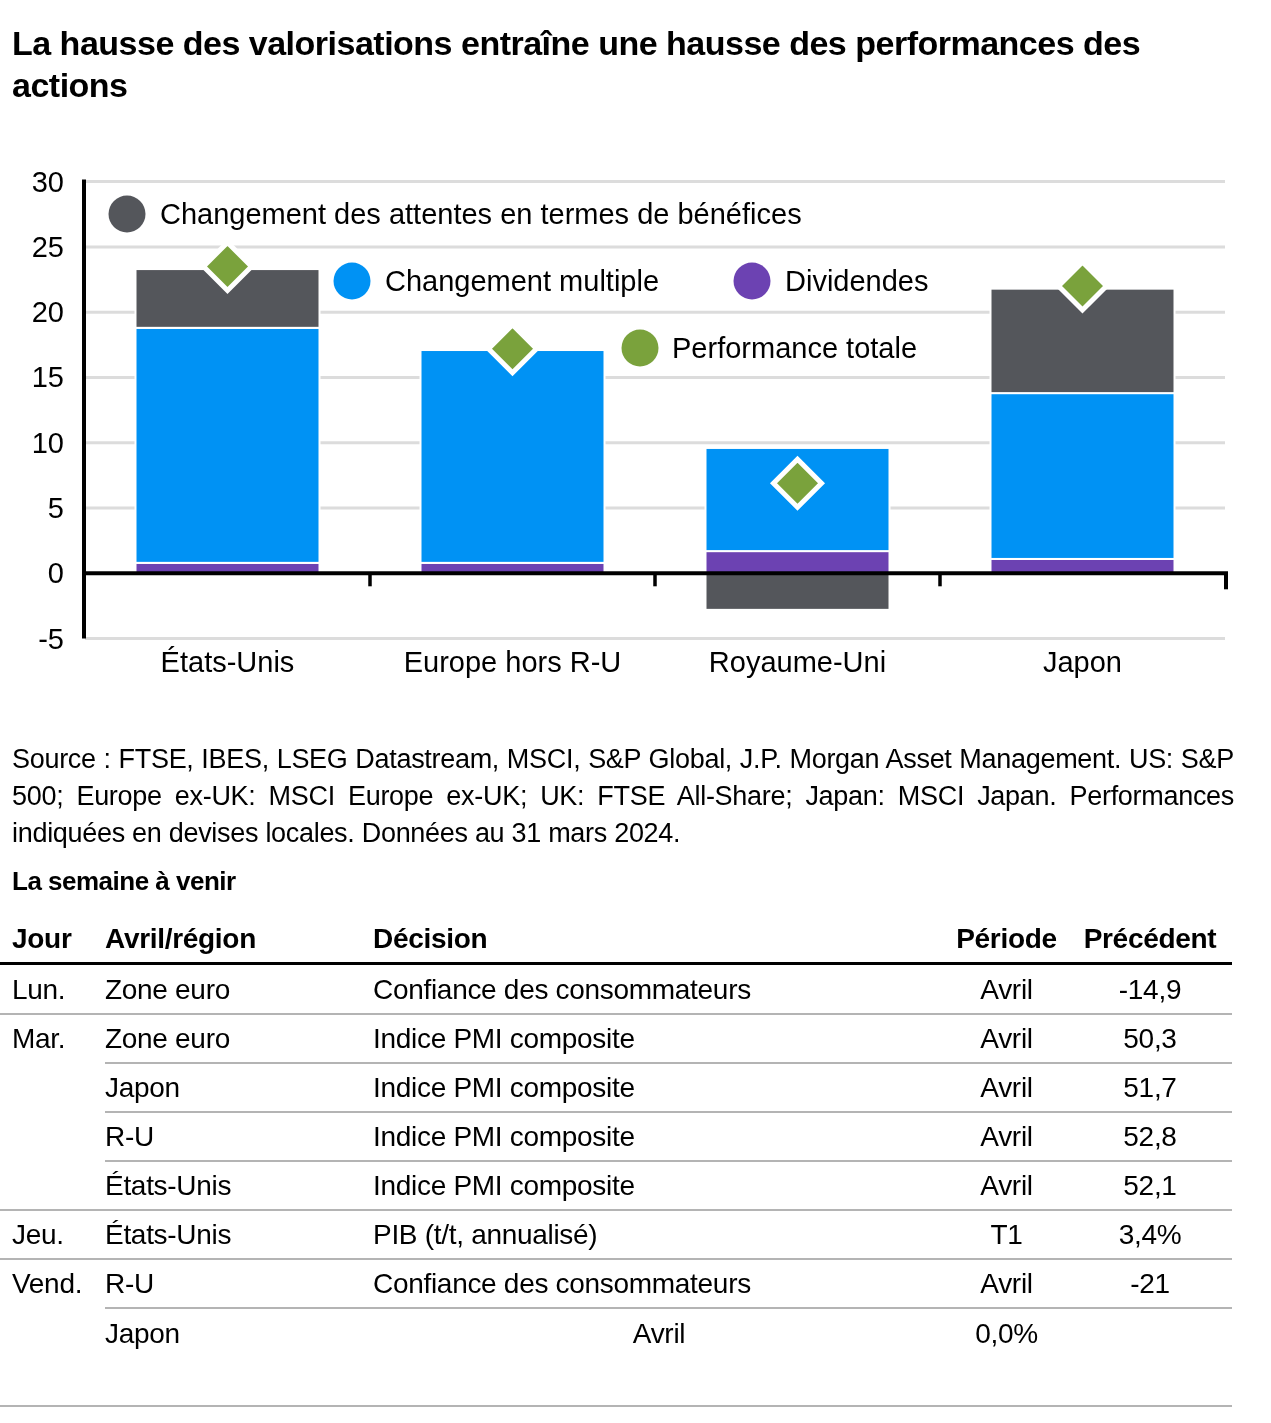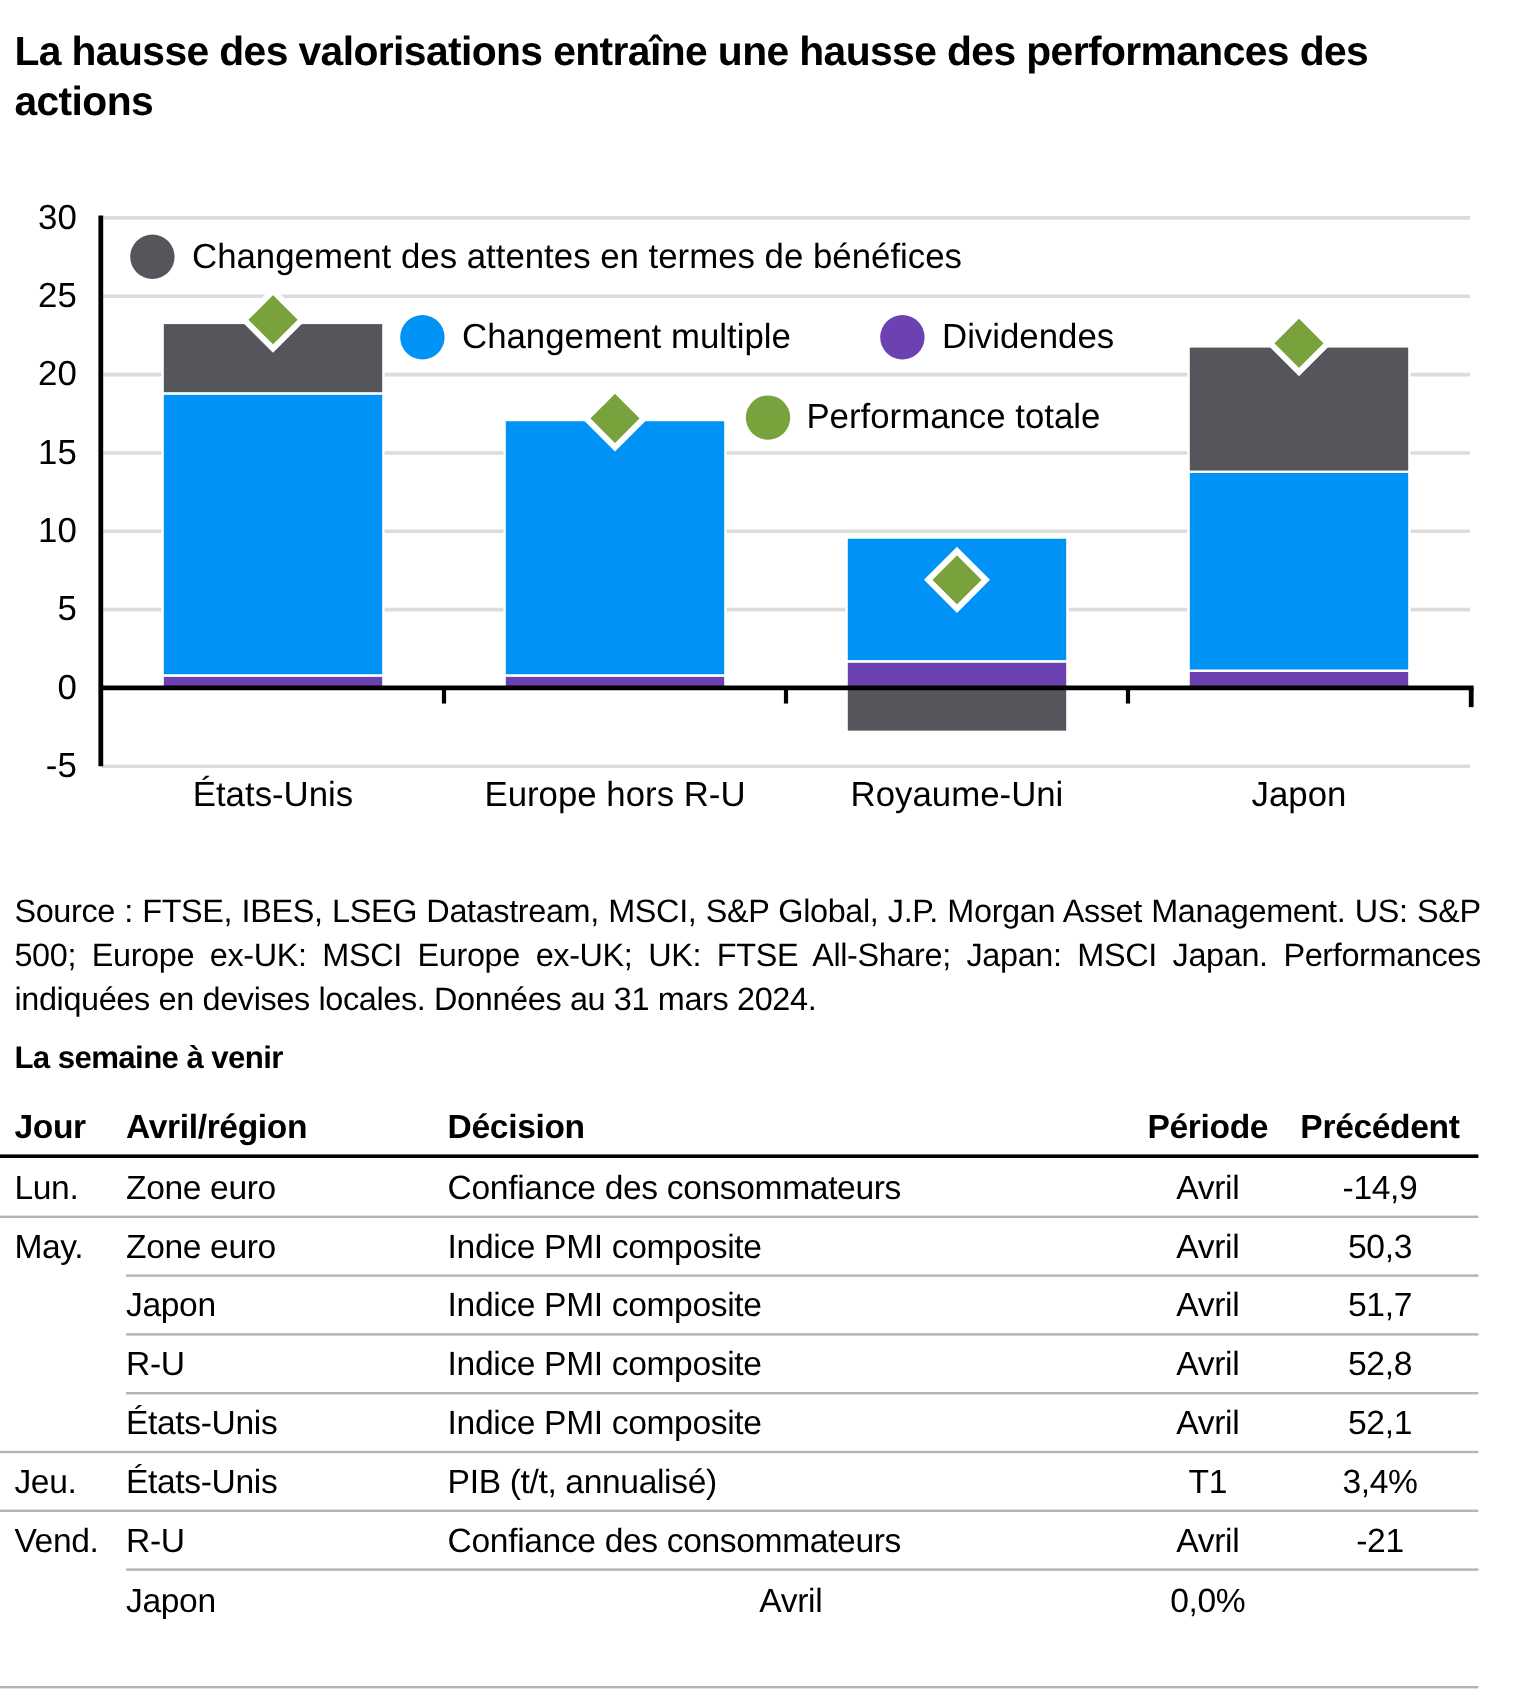--- a/index.html
+++ b/index.html
@@ -108,21 +108,21 @@
 
     <div class="trow sep-full">
       <div class="cell">Lun.</div>
       <div class="cell">Zone euro</div>
       <div class="cell c-event">Confiance des consommateurs</div>
       <div class="cell c-period">Avril</div>
       <div class="cell c-prev">-14,9</div>
       <div class="rule"></div>
     </div>
     <div class="trow sep-indent">
-      <div class="cell">May.</div>
+      <div class="cell">Mar.</div>
       <div class="cell">Zone euro</div>
       <div class="cell c-event">Indice PMI composite</div>
       <div class="cell c-period">Avril</div>
       <div class="cell c-prev">50,3</div>
       <div class="rule"></div>
     </div>
     <div class="trow sep-indent">
       <div class="cell"></div>
       <div class="cell">Japon</div>
       <div class="cell c-event">Indice PMI composite</div>

